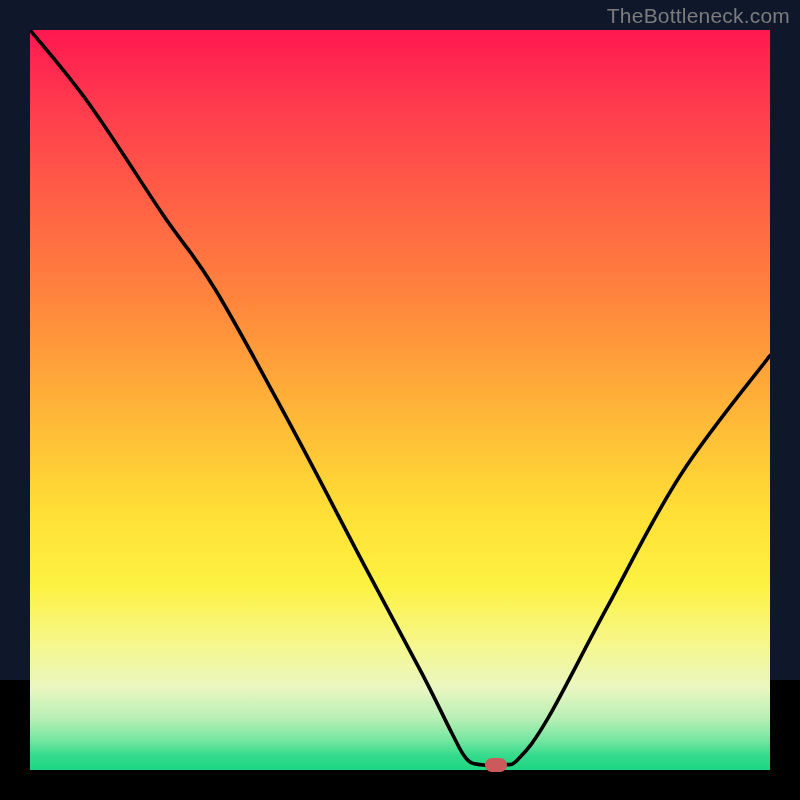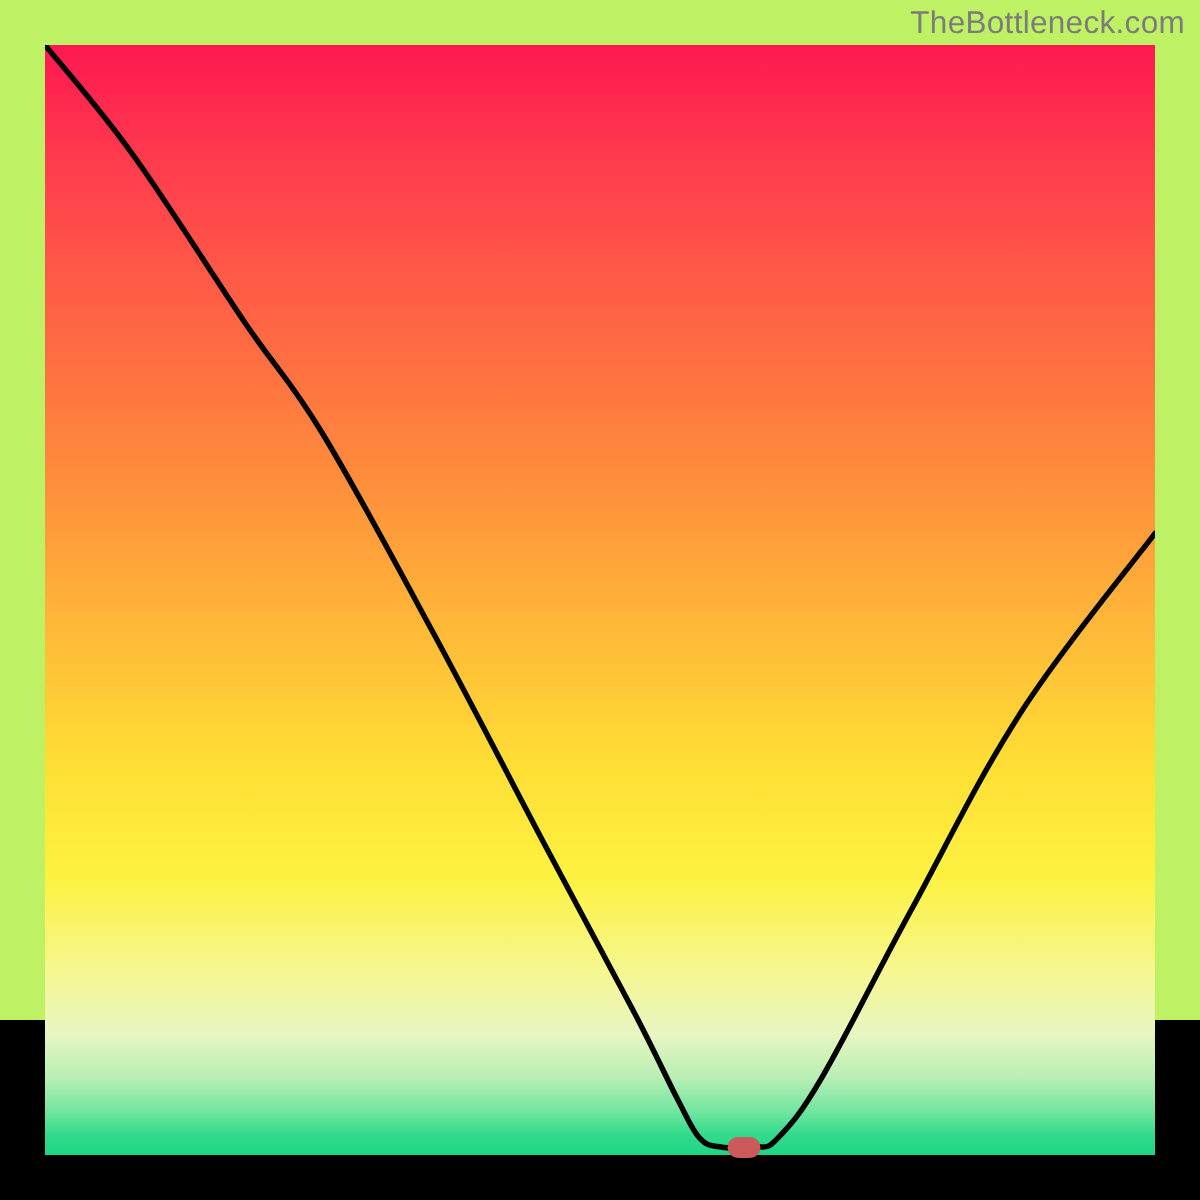--- a/index.html
+++ b/index.html
@@ -8,21 +8,21 @@
     width: 800px;
     height: 800px;
     overflow: hidden;
     font-family: Arial, Helvetica, sans-serif;
     background: #000;
   }
   .chart-wrap {
     position: relative;
     width: 800px;
     height: 680px;
-    background: #bef264;
+    background: #0f172a;
   }
   .plot-area {
     position: absolute;
     left: 30px;
     top: 30px;
     width: 740px;
     height: 740px;
     background: linear-gradient(
       to bottom,
       #ff1850 0%,

